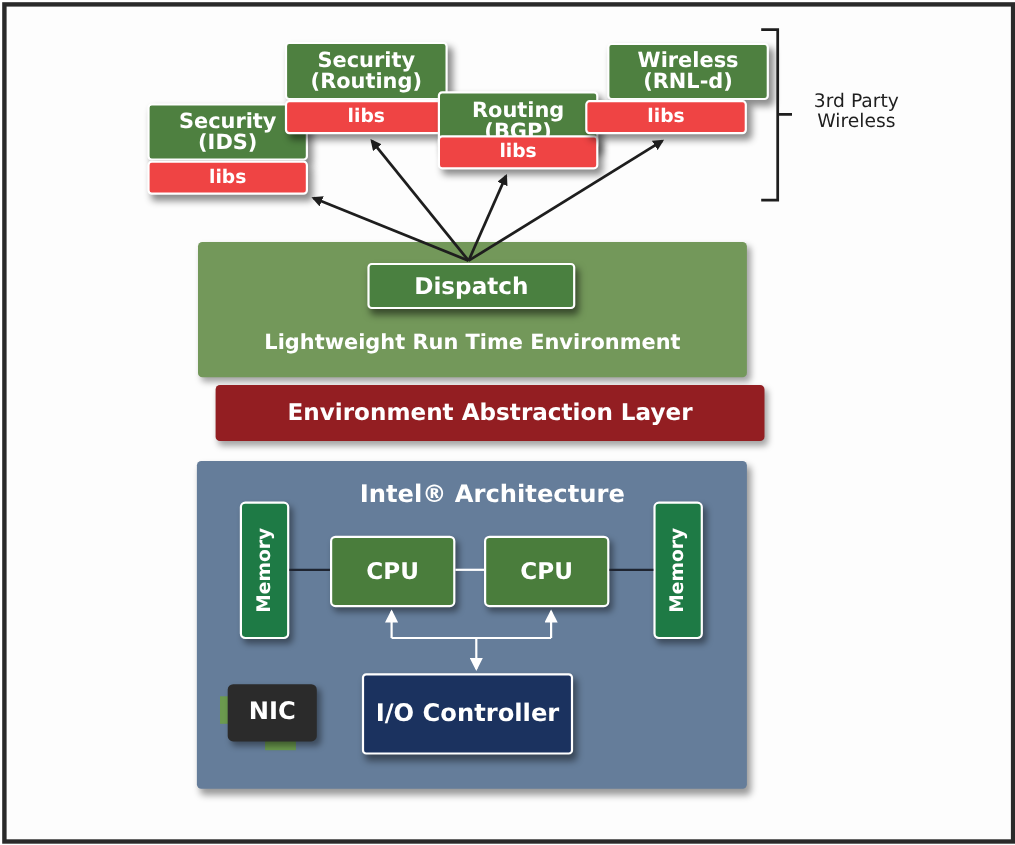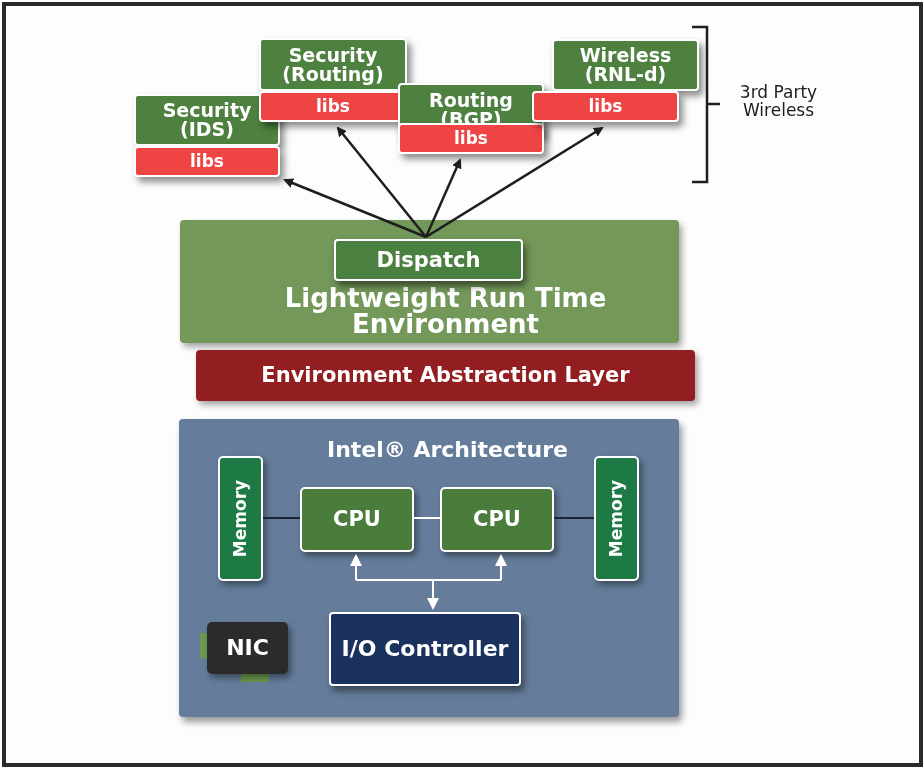--- a/index.html
+++ b/index.html
@@ -62,21 +62,21 @@
   <div>(RNL-d)</div>
 </div>
 <div class="abs txt libs" style="left:532px;top:91px;width:147px;height:31px;">libs</div>
 
 <div class="abs label-dark" style="left:716px;top:84px;width:125px;">
   <div>3rd Party</div>
   <div>Wireless</div>
 </div>
 
 <div class="abs lrte" style="left:180px;top:220px;width:499px;height:123px;">
-  <div class="abs txt" style="left:0;top:76px;width:100%;height:30px;font-size:26px;font-weight:bold;margin-left:16px;">Lightweight Run Time Environment</div>
+  <div class="abs txt" style="left:0;top:76px;width:100%;height:30px;font-size:19px;font-weight:bold;">Lightweight Run Time Environment</div>
 </div>
 <div class="abs txt dispatch" style="left:334px;top:239px;width:189px;height:42px;">Dispatch</div>
 
 <div class="abs txt eal" style="left:196px;top:350px;width:499px;height:51px;">Environment Abstraction Layer</div>
 
 <div class="abs ia" style="left:179px;top:419px;width:500px;height:298px;">
   <div class="abs txt" style="left:0;top:16px;width:100%;height:30px;font-size:22px;font-weight:bold;padding-left:37px;">Intel® Architecture</div>
 </div>
 
 <div class="abs txt mem" style="left:218px;top:456px;width:45px;height:125px;">

